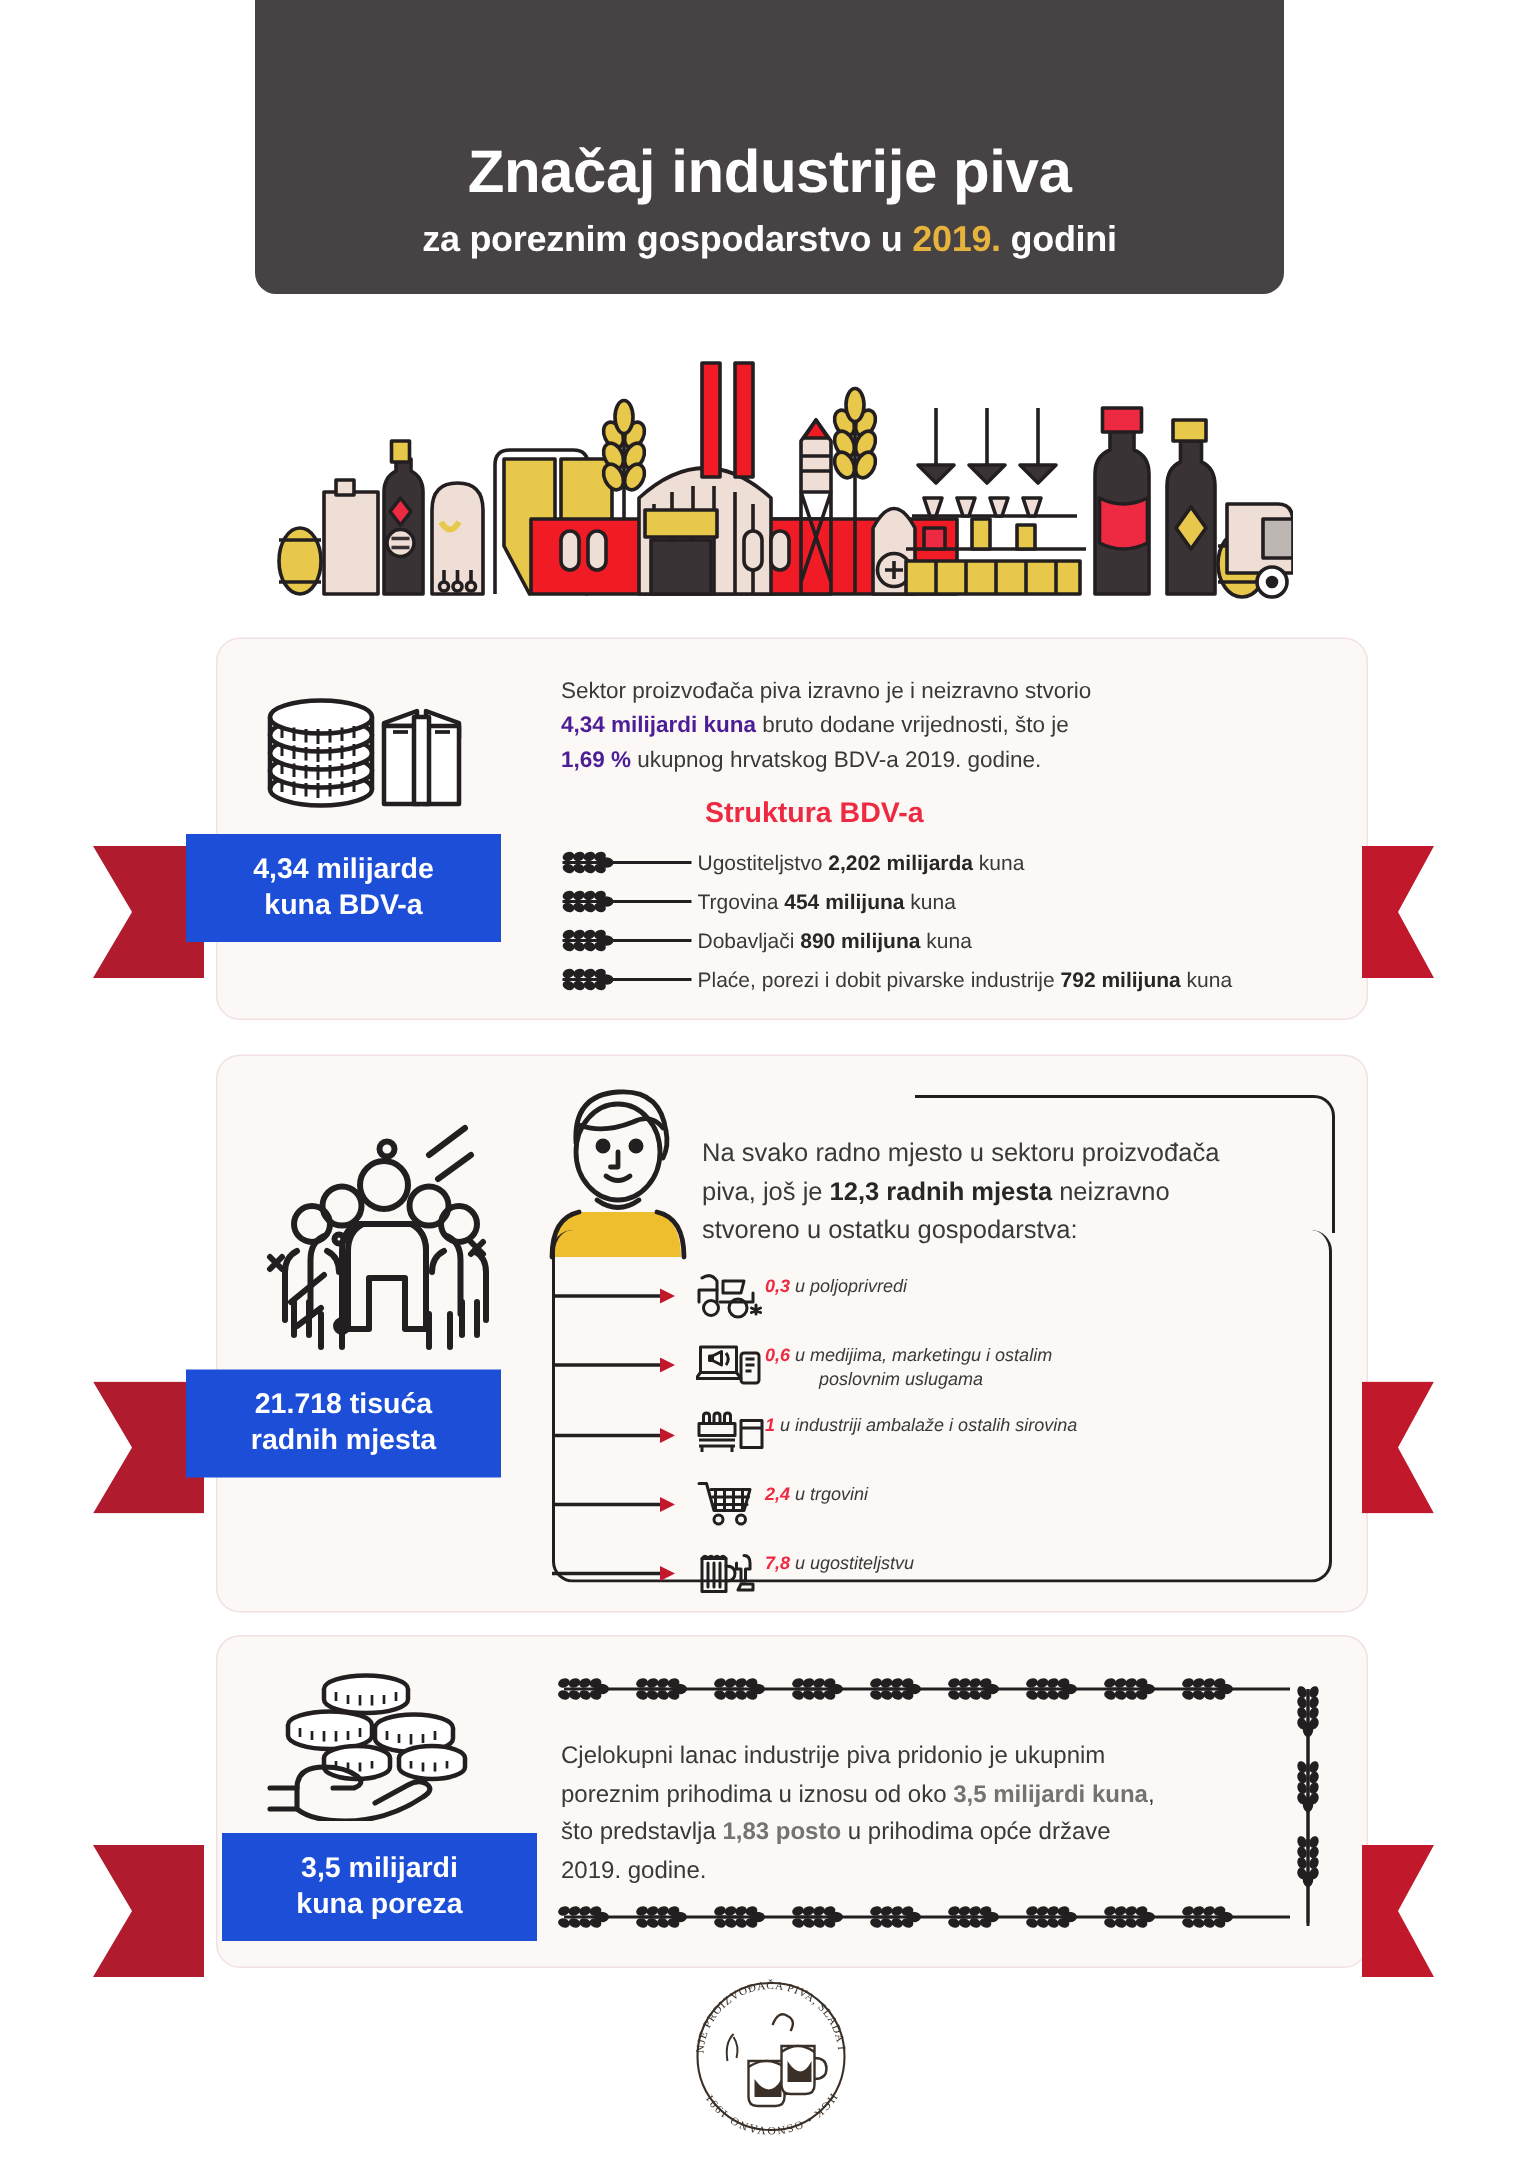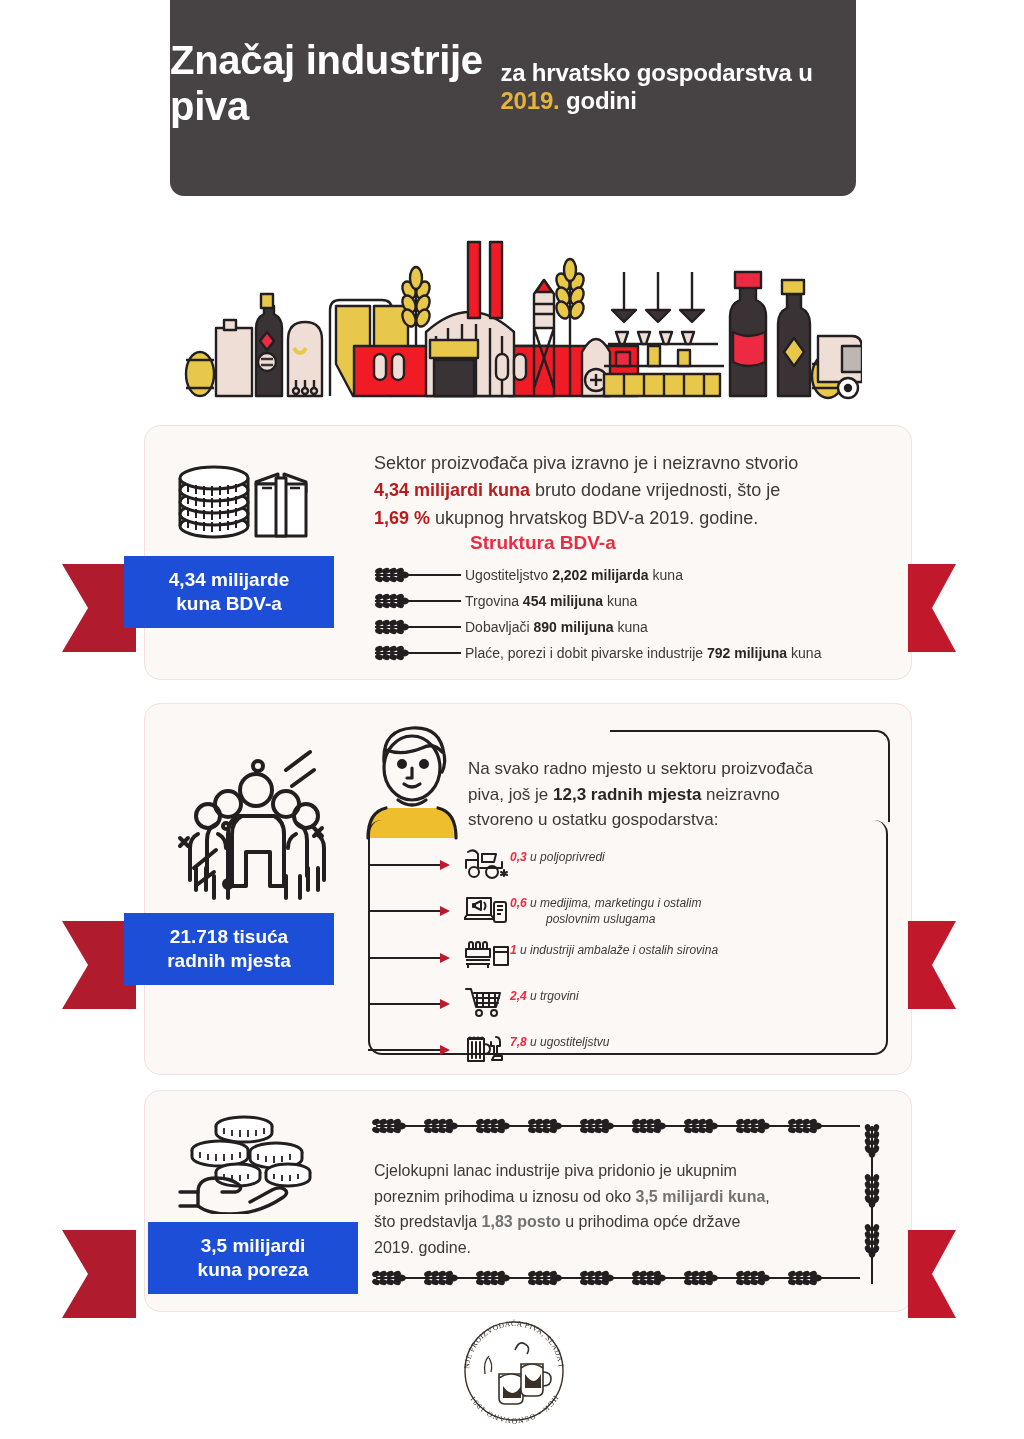--- a/index.html
+++ b/index.html
@@ -9,24 +9,23 @@
     font-family: "Liberation Sans", sans-serif;
     overflow: hidden;
   }
   #page { position: relative; width: 1024px; height: 1439px; background: #FFFFFF; }
 
   
   .header {
     position: absolute; left: 170px; top: 0; width: 686px; height: 196px;
     background: #474243;
     border-radius: 0 0 14px 14px;
-    display: flex; flex-direction: row;
+    display: flex; flex-direction: column;
     align-items: center; justify-content: flex-end;
     padding-bottom: 22px;
-    gap: 16px;
   }
   .header h1 {
     color: #FFFFFF; font-size: 40px; font-weight: bold;
     letter-spacing: -0.3px; line-height: 1.15; margin-bottom: 8px;
   }
   .header h2 {
     color: #FFFFFF; font-size: 24px; font-weight: bold; letter-spacing: -0.2px;
   }
   .header h2 .year { color: #E6B33C; }
 
@@ -72,23 +71,23 @@
     clip-path: polygon(0 0, 48px 0, 24px 44px, 48px 88px, 0 88px);
   }
   #ribbonR1 { left: 908px; top: 564px; }
   #ribbonR2 { left: 908px; top: 921px; }
   #ribbonR3 { left: 908px; top: 1230px; }
 
   
   .c1-icon { position: absolute; left: 172px; top: 462px; width: 162px; height: 82px; }
   .c1-text {
     position: absolute; left: 374px; top: 450px; width: 500px;
-    font-size: 18px; line-height: 1.52; color: #3C3838;
-  }
-  .c1-text b { font-weight: bold; color: #b91c1c; }
+    font-size: 15px; line-height: 1.52; color: #3C3838;
+  }
+  .c1-text b { font-weight: bold; color: #4c1d95; }
   .c1-head {
     position: absolute; left: 470px; top: 532px;
     font-size: 19px; font-weight: bold; color: #EE2A42;
   }
   .bdv-list { position: absolute; left: 373px; top: 562px; width: 520px; }
   .bdv-row { display: flex; align-items: center; height: 26px; }
   .bdv-row .stalk { flex: 0 0 92px; height: 16px; }
   .bdv-row .stalk svg { display: block; }
   .bdv-row .lbl { font-size: 14px; color: #3C3838; white-space: nowrap; }
   .bdv-row .lbl b { font-weight: bold; color: #2A2626; }
@@ -134,21 +133,21 @@
   .logo { position: absolute; left: 455px; top: 1312px; width: 118px; height: 118px; }
   .logo svg { display: block; }
 </style>
 </head>
 <body>
 
 <div id="page">
 
   <div class="header">
     <h1>Značaj industrije piva</h1>
-    <h2><span>za hrvatsko gospodarstva u </span><span class="year">2019.</span><span> godini</span></h2>
+    <h2><span>za poreznim gospodarstvo u </span><span class="year">2019.</span><span> godini</span></h2>
   </div>
 
   <div class="hero">
     <svg viewBox="0 0 684 172" xmlns="http://www.w3.org/2000/svg">
       <g stroke="#231F20" stroke-width="2.4" fill="none" stroke-linejoin="round">
 
         <ellipse cx="22" cy="146" rx="14" ry="22" fill="#E8C84A"></ellipse>
         <path d="M8 132 h28 M8 160 h28"></path>
 
         <rect x="38" y="100" width="36" height="68" fill="#EFDED6"></rect>

